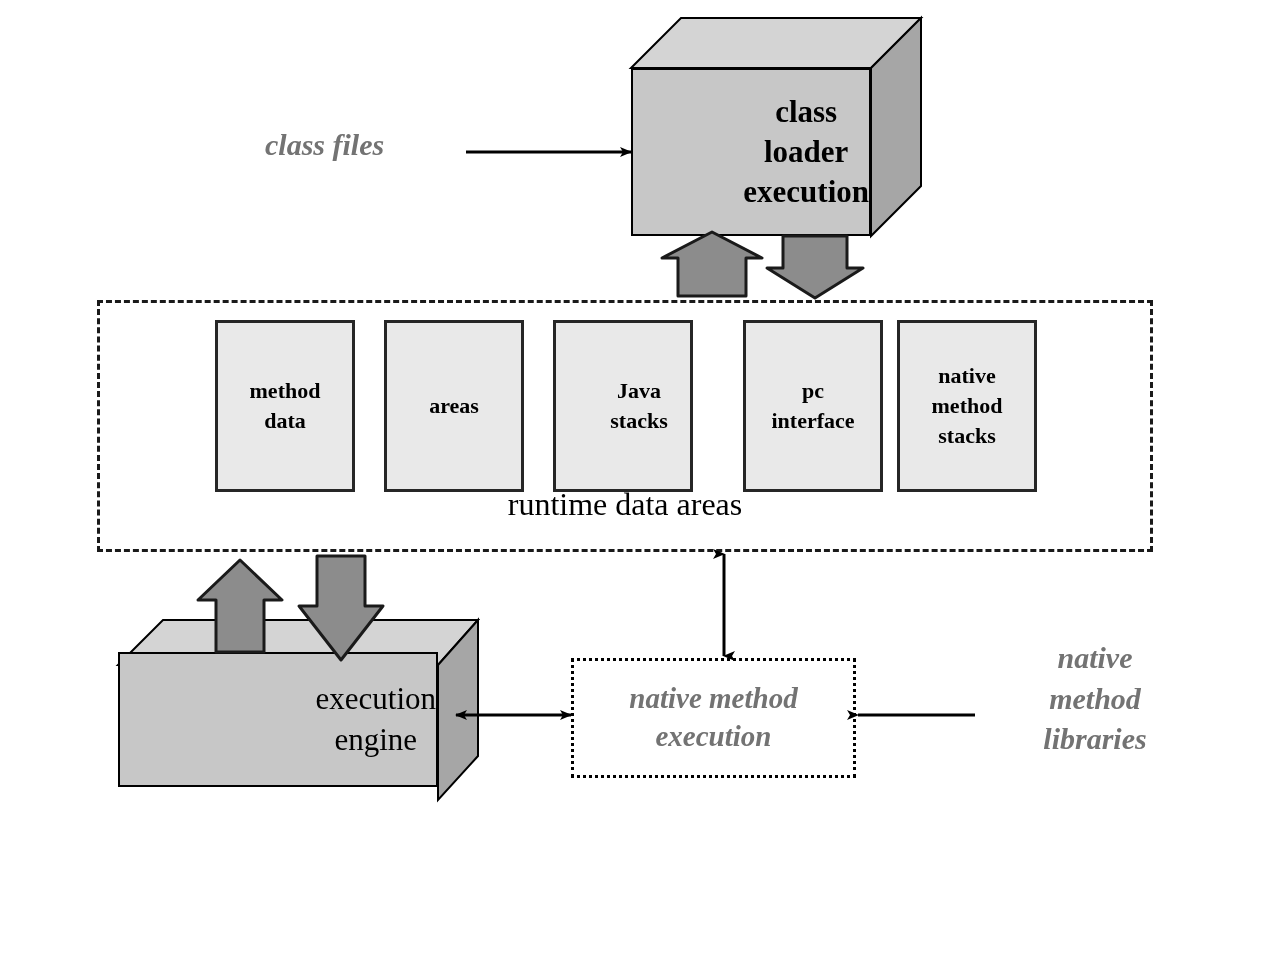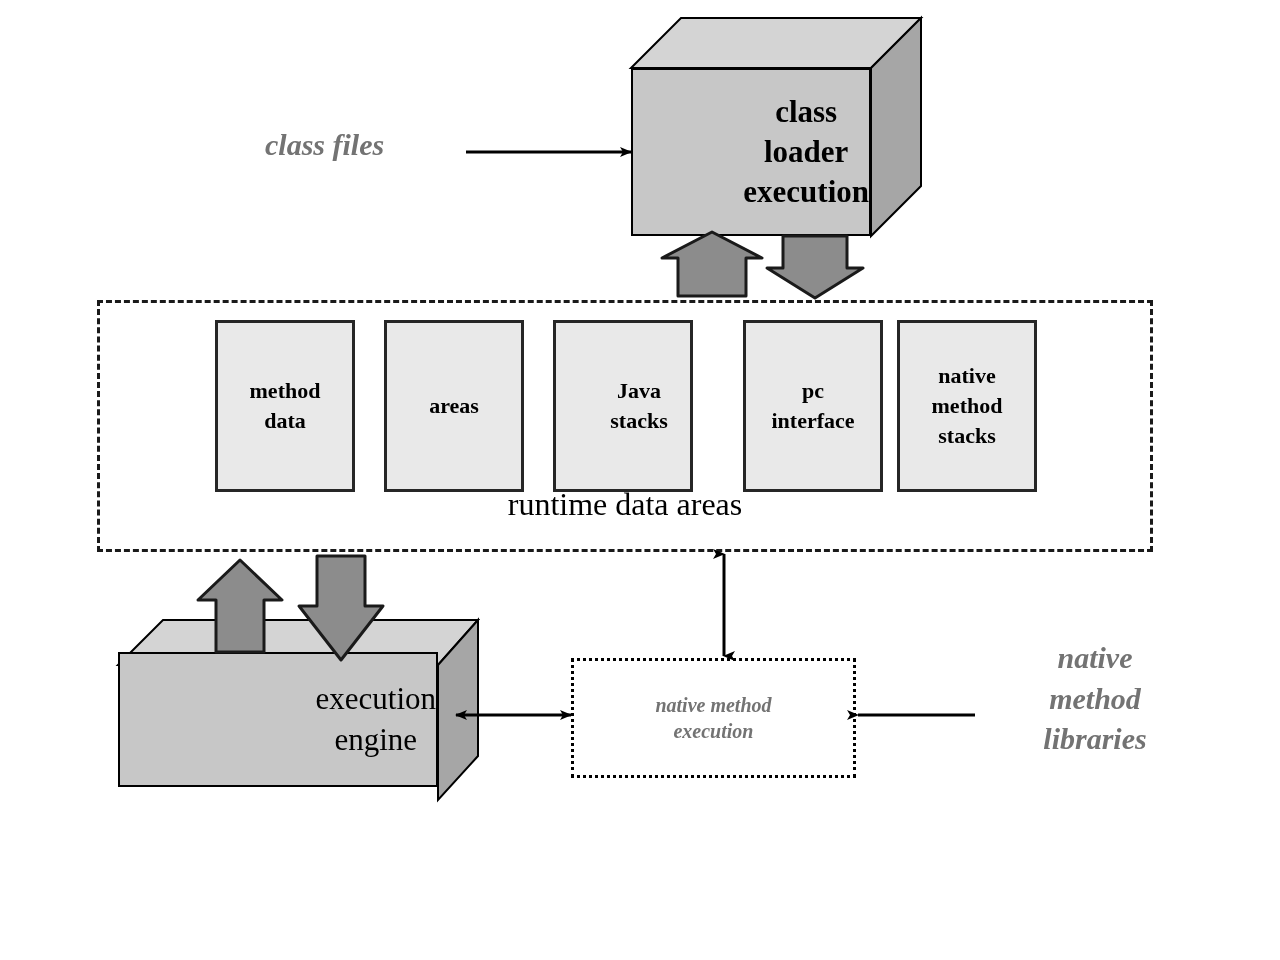--- a/index.html
+++ b/index.html
@@ -120,21 +120,21 @@
     left: 571px; top: 658px;
     width: 285px; height: 120px;
     border: 3px dotted #000;
     box-sizing: border-box;
     background: #ffffff;
     display: flex;
     align-items: center;
     justify-content: center;
   }
   #nmi-label {
-    font-size: 20px;
+    font-size: 29px;
     line-height: 1.3;
     text-align: center;
   }
 
   
   #class-files-label {
     left: 265px; top: 128px;
     width: 190px;
     font-size: 30px;
     text-align: left;

